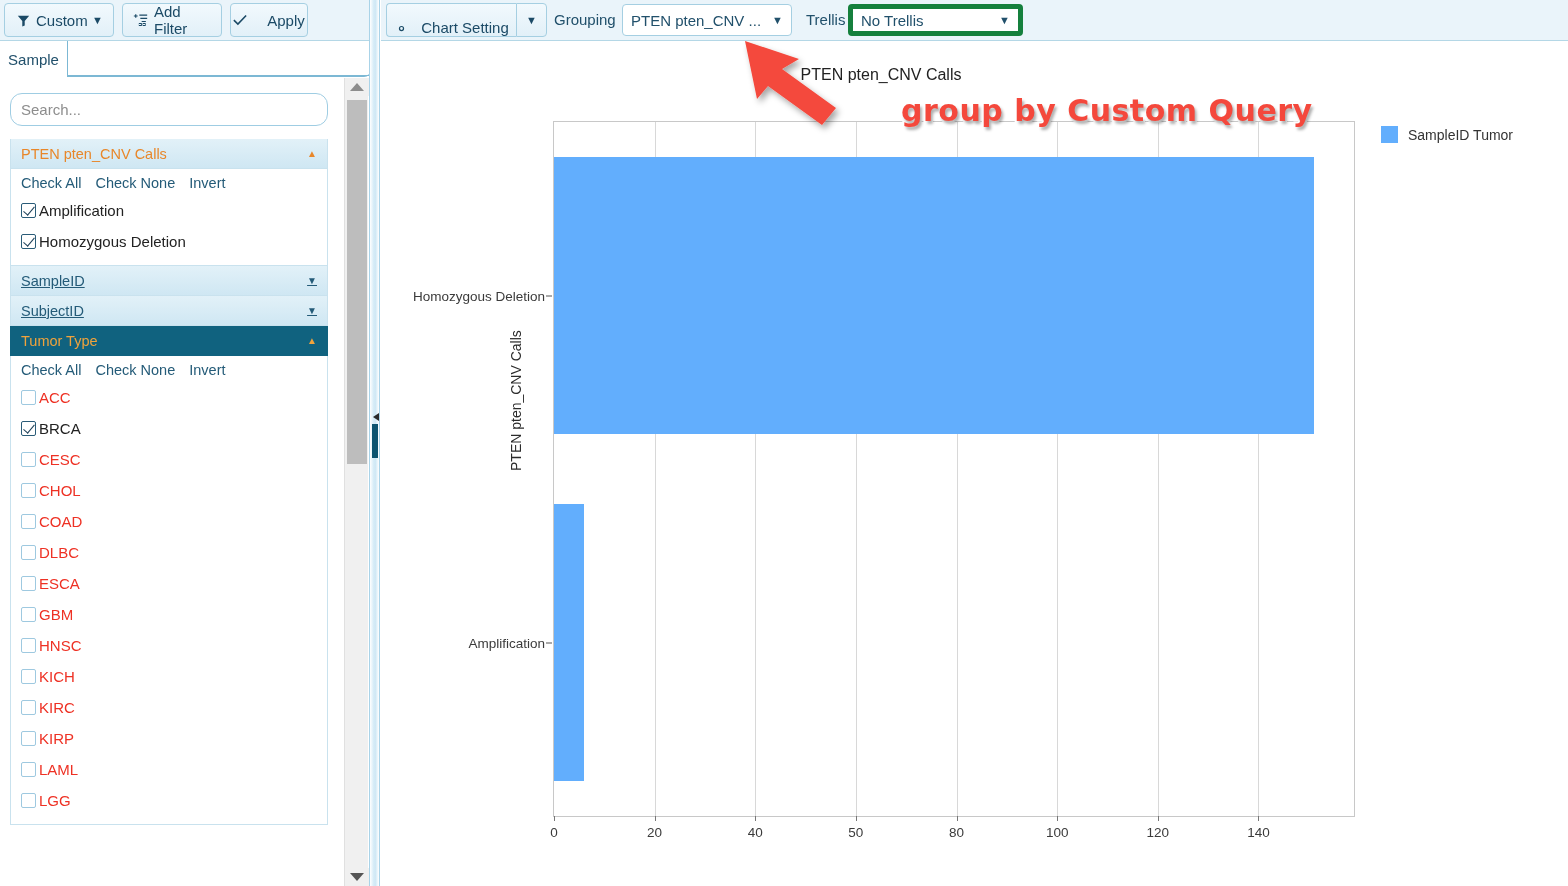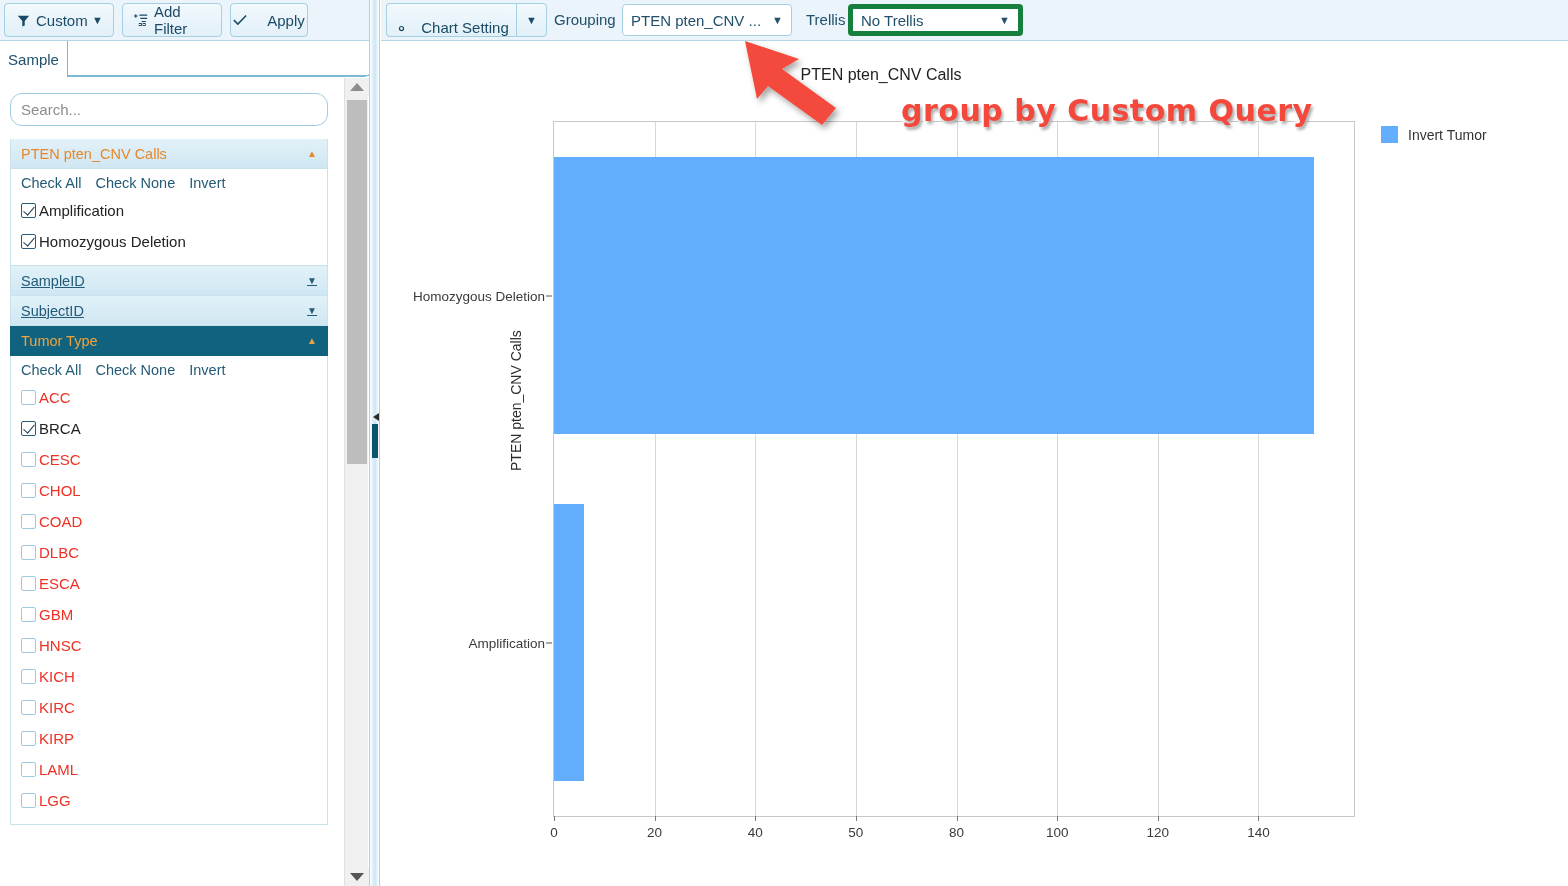--- a/index.html
+++ b/index.html
@@ -490,21 +490,21 @@
         <div class="bar" style="left: 0px; width: 759.748px; top: 34.7px; height: 277.6px; background: rgb(98, 174, 253);"></div>
         <div class="ytick-dash" style="top: 173.5px;"></div>
         <div class="ytick-label" style="top: 173.5px;">Homozygous Deletion</div>
         <div class="bar" style="left: 0px; width: 30.1887px; top: 381.7px; height: 277.6px; background: rgb(98, 174, 253);"></div>
         <div class="ytick-dash" style="top: 520.5px;"></div>
         <div class="ytick-label" style="top: 520.5px;">Amplification</div>
       </div>
 
     <div id="legend">
       <div id="legend-swatch" style="background: rgb(98, 174, 253);"></div>
-      <div id="legend-label">Invert Tumor</div>
+      <div id="legend-label">SampleID Tumor</div>
     </div>
 
     <svg id="annot-arrow" viewBox="0 0 200 110">
       <defs>
         <filter id="sh" x="-30%" y="-30%" width="180%" height="180%">
           <feDropShadow dx="3" dy="4" stdDeviation="3" flood-color="#000" flood-opacity="0.35"></feDropShadow>
         </filter>
       </defs>
       <g filter="url(#sh)">
         <path d="M9 6 L63 24 L46 34 L100 73 L86 90 L32 51 L21 64 Z" fill="#f4483c"></path>

